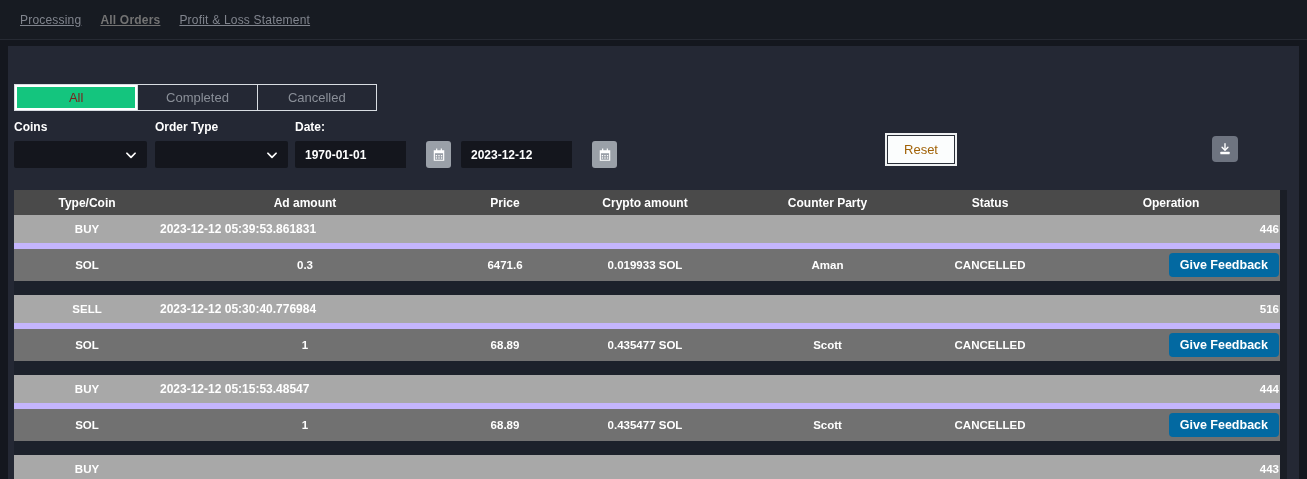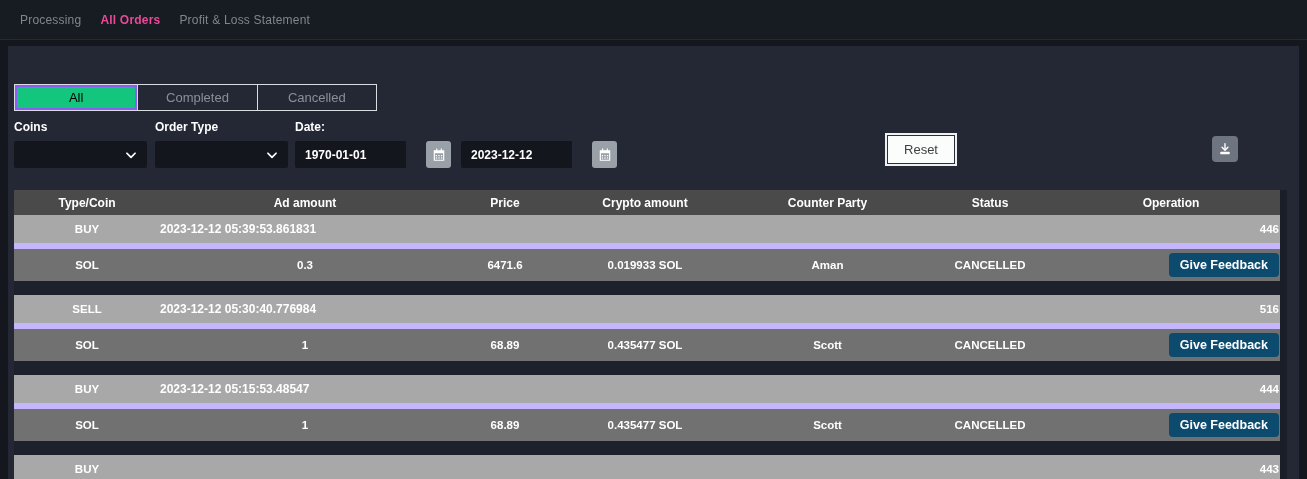--- a/index.html
+++ b/index.html
@@ -9,41 +9,41 @@
     font-family:"Liberation Sans", sans-serif;
     color:#fff;
     position:relative;
   }
 
   
   .topbar {
     height:40px; background:#171b22; border-bottom:1px solid #262a33;
     display:flex; align-items:center; padding-left:20px; gap:19px;
   }
-  .nav-item { font-size:12px; color:#81858e; cursor:pointer; letter-spacing:.2px; }
-  .nav-item.active { color:#ec4899; font-weight:700; }
+  .nav-item { font-size:12px; color:#81858e; cursor:pointer; letter-spacing:.2px;text-decoration:underline; }
+  .nav-item.active { color:#737373; font-weight:700; }
 
   
   .panel {
     position:absolute; left:8px; right:8px; top:46px; bottom:0;
     background:#242834;
   }
 
   
   .tabs-group {
     margin:38px 0 0 6px; width:363px; height:27px;
     display:flex; border:1px solid #d9dde2;
   }
   .tab {
     flex:1; display:flex; align-items:center; justify-content:center;
     font-size:13px; color:#8a8f98; cursor:pointer; background:transparent;
   }
   .tab + .tab { border-left:1px solid #d9dde2; }
   .tab.active {
-    background:#14c57e; color:#000000; border:2px solid #8b5cf6; font-weight:400;
+    background:#14c57e; color:#7f1d1d; border:2px solid #ffffff; font-weight:400;
   }
 
   
   .filters { position:relative; margin:9px 0 0 6px; height:58px; }
   .filter-block { position:absolute; top:0; }
   .filter-label { font-size:12px; font-weight:700; color:#fff; height:14px; }
   .fb-coins { left:0; }
   .fb-ordertype { left:141px; }
   .fb-date { left:281px; }
   .control-row { margin-top:7px; display:flex; align-items:center; }
@@ -60,21 +60,21 @@
     font-family:"Liberation Sans", sans-serif; border-radius:2px 0 0 2px;
   }
   .cal-btn {
     width:25px; height:27px; background:#9aa0a8; border:none; cursor:pointer;
     border-radius:3px; margin-left:1px;
     display:flex; align-items:center; justify-content:center;
   }
 
   .reset-btn {
     position:absolute; left:873px; top:15px; width:68px; height:29px;
-    background:#fbfdfd; color:#404040; font-size:13px;
+    background:#fbfdfd; color:#a16207; font-size:13px;
     border:1px solid #2a2f38; box-shadow:0 0 0 2px #eef0f1;
     cursor:pointer; font-family:"Liberation Sans", sans-serif;
   }
   .download-btn {
     position:absolute; left:1198px; top:16px; width:26px; height:26px;
     background:#6e7480; border:none; border-radius:4px; cursor:pointer;
     display:flex; align-items:center; justify-content:center;
   }
 
   
@@ -90,21 +90,21 @@
   .group-head { height:28px; background:#a8a8a8; }
   .group-head .g-type { font-size:11.5px; font-weight:700; text-align:center; }
   .group-head .g-ts { grid-column:2 / span 3; font-size:12px; font-weight:700; text-align:left; }
   .group-head .g-no { grid-column:7; font-size:11.5px; font-weight:700; text-align:right; padding-right:8px; }
 
   .data-row { height:38px; background:#717171; border-top:6px solid #c4b5fd; }
   .data-row .td { font-size:11.5px; font-weight:700; text-align:center; color:#fff; }
   .data-row .td.op { text-align:right; padding-right:8px; }
 
   .feedback-btn {
-    background:#0c4a6e; color:#fff; border:none; border-radius:4px;
+    background:#0369a1; color:#fff; border:none; border-radius:4px;
     font-size:12.5px; font-weight:700; padding:5px 11px; cursor:pointer;
     font-family:"Liberation Sans", sans-serif;
   }
 
   svg { display:block; }
 </style>
 </head>
 <body>
 
 <div class="topbar">

